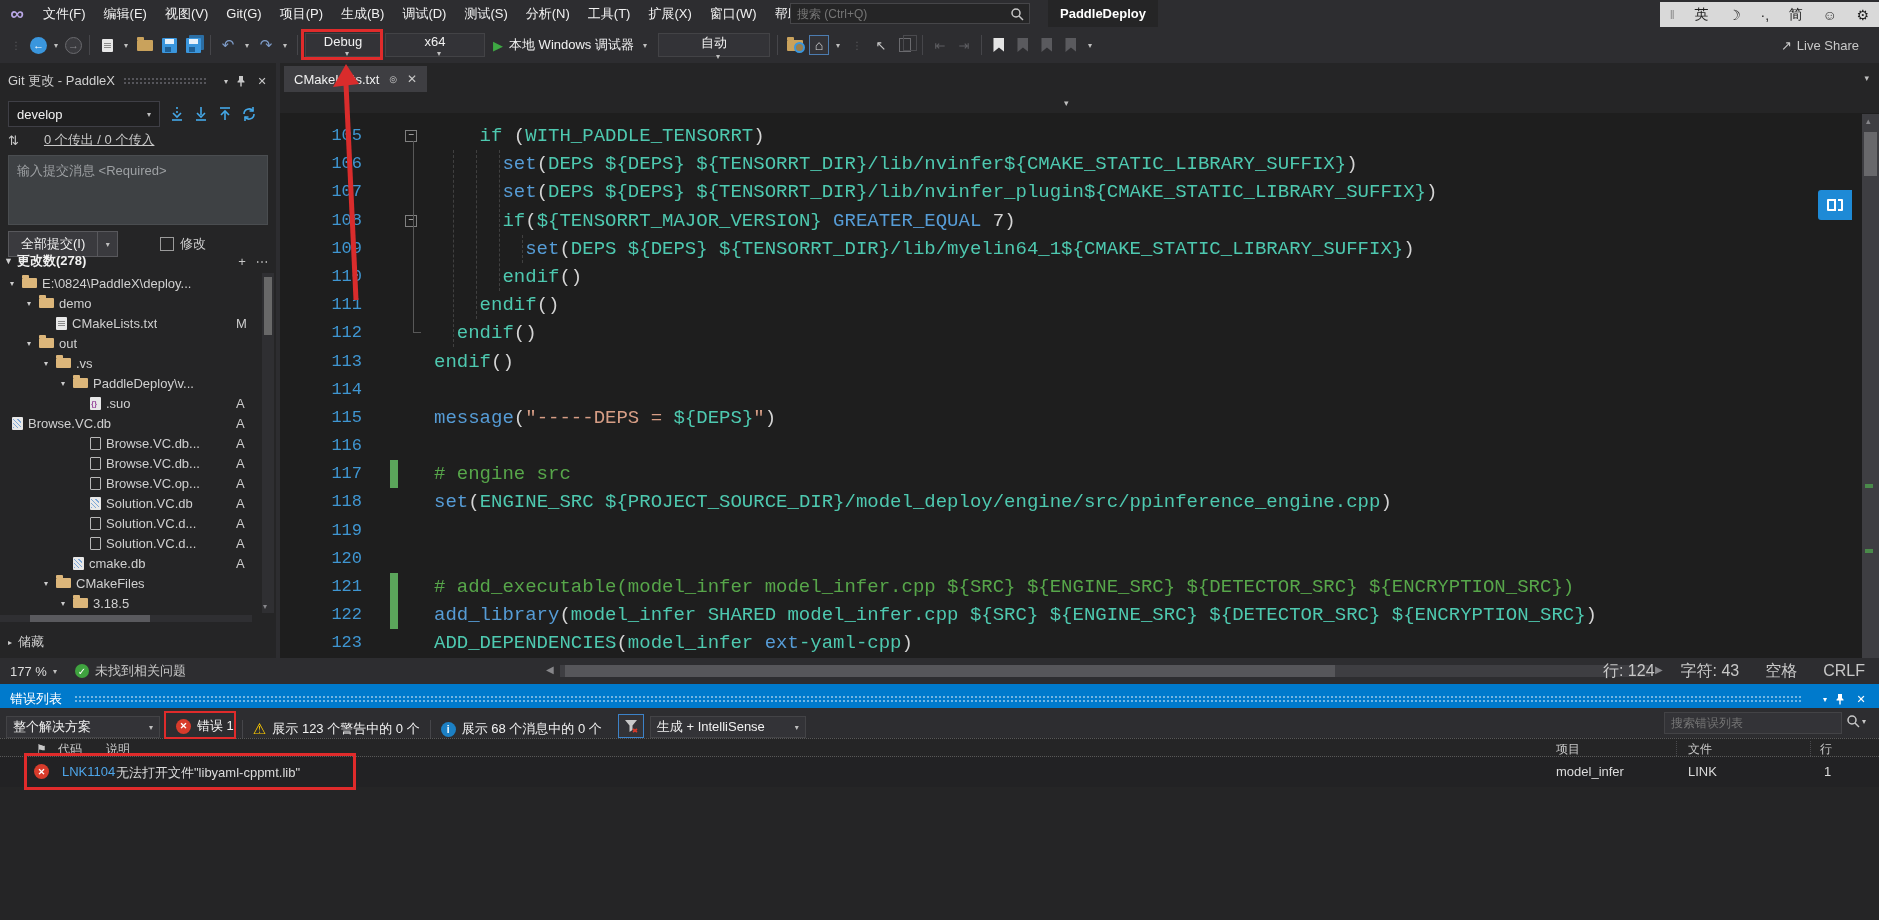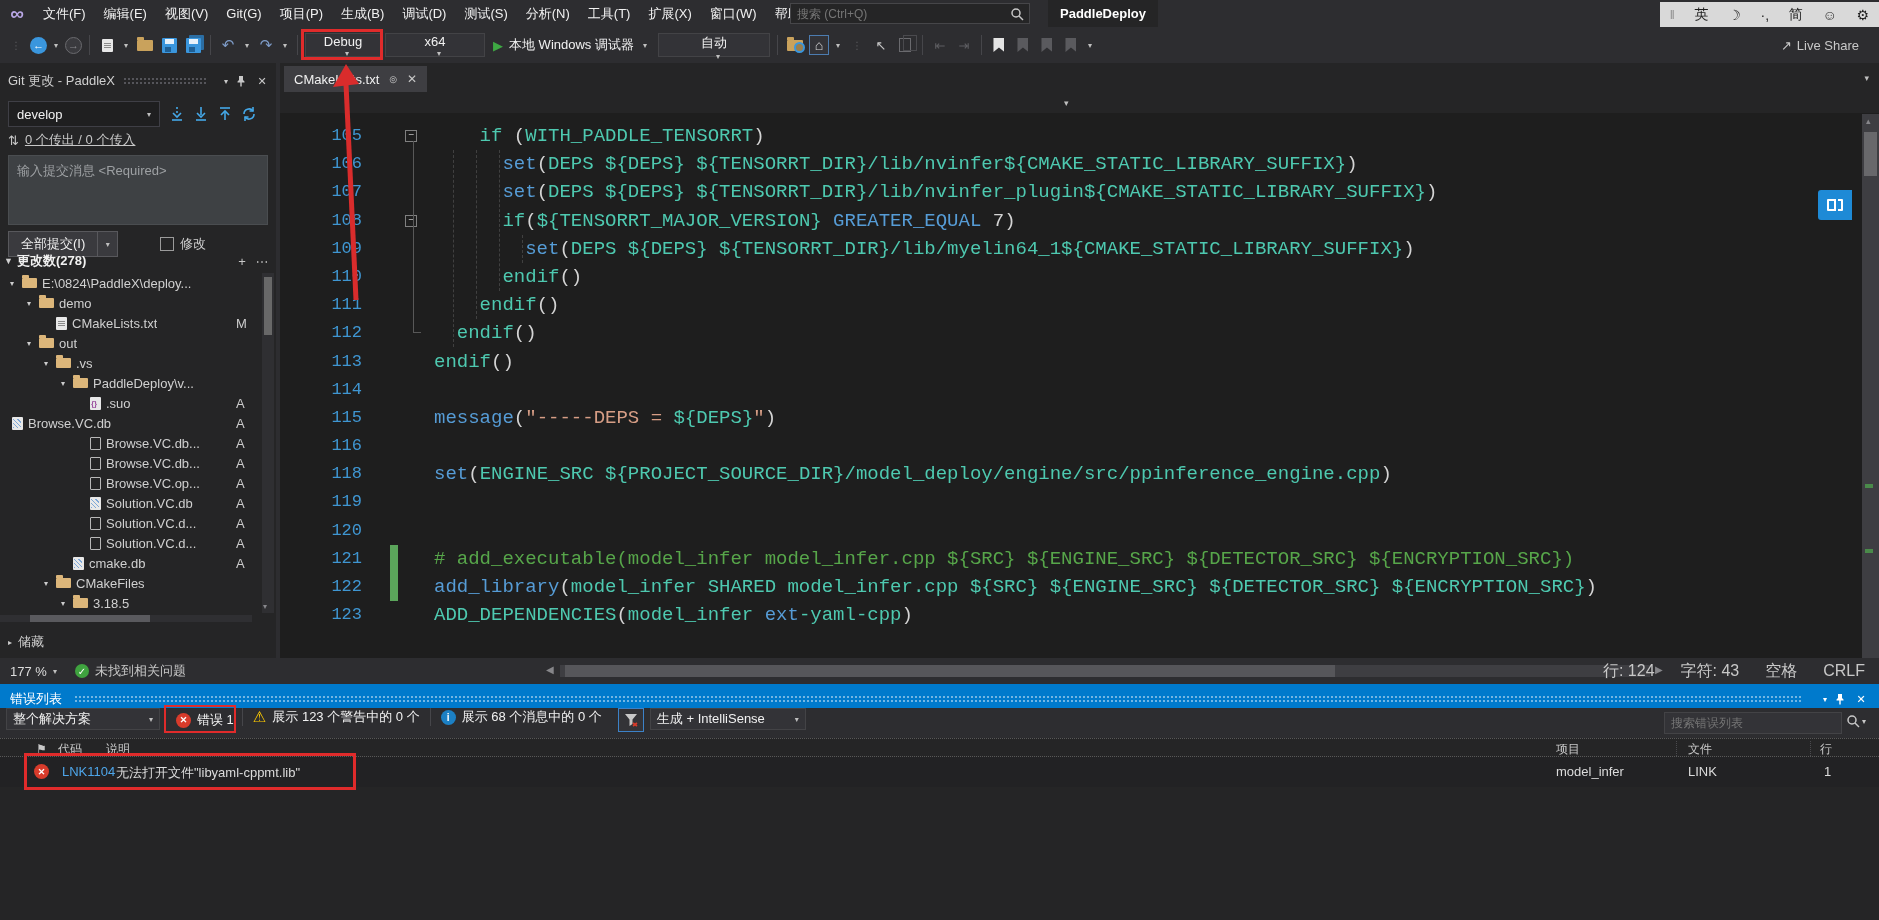--- a/index.html
+++ b/index.html
@@ -56,21 +56,21 @@
 
   
   #git-panel { left:0; top:63px; width:278px; height:595px; background:#252526; border-right:2px solid #2D2D30; font-size:13px; }
   #gp-title { position:absolute; left:0; top:6px; width:278px; height:24px; display:flex; align-items:center; padding:0 8px; color:#D0D0D0; }
   #gp-title .dots { flex:1; height:8px; margin:0 8px; background-image:radial-gradient(#55555A 1px, transparent 1px); background-size:4px 4px; }
   .wico { width:16px; text-align:center; color:#C8C8C8; font-size:11px; margin-left:2px; }
   #gp-branch { position:absolute; left:8px; top:38px; width:152px; height:26px; background:#1F1F20; border:1px solid #3F3F46; display:flex; align-items:center; padding:0 8px; color:#F1F1F1; }
   #gp-branch .dd { margin-left:auto; font-size:8px; color:#BFBFBF; }
   .git-act { position:absolute; top:40px; width:22px; height:22px; display:flex; align-items:center; justify-content:center; }
   #gp-sync { position:absolute; left:8px; top:68px; color:#C8C8C8; display:flex; gap:6px; align-items:center; }
-  #gp-sync a { color:#C8C8C8; text-decoration:underline; }
+  #gp-sync a { color:#C8C8C8; text-decoration:underline;margin-left:19px; }
   #gp-commitbox { position:absolute; left:8px; top:92px; width:260px; height:70px; background:#3E4144; border:1px solid #4A4D50; }
   #gp-commitbox textarea { width:100%; height:100%; background:transparent; border:none; resize:none; outline:none; font-family:"Liberation Sans",sans-serif; font-size:13px; color:#D0D0D0; padding:6px 8px; }
   #gp-commitbox textarea::placeholder { color:#9DA0A3; }
   #gp-commitbtn { position:absolute; left:8px; top:168px; height:26px; display:flex; }
   #btn-commit-all { height:26px; background:#3A3A3E; border:1px solid #58585C; color:#F1F1F1; font-size:13px; padding:0 12px; font-family:"Liberation Sans",sans-serif; }
   #btn-commit-dd { width:20px; height:26px; background:#3A3A3E; border:1px solid #58585C; border-left:none; color:#BFBFBF; font-size:8px; }
   #gp-amend { position:absolute; left:160px; top:172px; display:flex; align-items:center; gap:6px; color:#D0D0D0; }
   #gp-amend .cb { width:14px; height:14px; border:1px solid #9B9B9B; background:transparent; }
   #gp-changes-hdr { position:absolute; left:4px; top:188px; width:266px; height:20px; display:flex; align-items:center; gap:4px; color:#F1F1F1; font-weight:bold; }
   #gp-changes-hdr .tri { font-size:9px; color:#D0D0D0; font-weight:normal; }
@@ -137,21 +137,21 @@
   .cir-ok { width:14px; height:14px; border-radius:50%; background:#3FA33F; color:#fff; font-size:10px; display:inline-flex; align-items:center; justify-content:center; }
   #ed-hscroll { position:absolute; left:560px; top:665px; width:1090px; height:12px; background:#3E3E42; }
   #ed-hscroll .thumb { position:absolute; left:5px; top:0; width:770px; height:12px; background:#56565A; }
   .hs-arr { position:absolute; top:664px; color:#86868A; font-size:10px; }
   #ed-pos { position:absolute; right:14px; top:658px; height:26px; display:flex; gap:26px; align-items:center; color:#C8C8C8; }
 
   
   #errpanel { left:0; top:684px; width:1879px; height:236px; background:#252526; }
   #err-title { position:absolute; left:0; top:0; width:1879px; height:30px; background:#007ACC; display:flex; align-items:center; padding:0 10px; color:#FFF; font-size:13px; }
   #err-title .dots { flex:1; height:8px; margin:0 12px; background-image:radial-gradient(rgba(255,255,255,.45) 1px, transparent 1px); background-size:4px 4px; }
-  #err-toolbar { position:absolute; left:0; top:24px; width:1879px; height:30px; background:#2D2D30; display:flex; align-items:flex-start; font-size:13px; }
+  #err-toolbar { position:absolute; left:0; top:24px; width:1879px; height:30px; background:#2D2D30; display:flex; align-items:flex-end; font-size:13px; }
   .err-combo { height:22px; background:#333337; border:1px solid #434346; display:flex; align-items:center; padding:0 6px; color:#F1F1F1; }
   .err-combo .dd { font-size:8px; color:#BFBFBF; margin-left:8px; }
   #err-scope { width:154px; margin-left:6px; }
   #btn-errors { position:relative; height:24px; display:flex; align-items:center; gap:6px; padding:0 8px; margin-left:8px; color:#F1F1F1; }
   .cir-err { width:15px; height:15px; border-radius:50%; background:#D83B2B; color:#fff; font-size:9px; display:inline-flex; align-items:center; justify-content:center; font-weight:bold; }
   .cir-info { width:15px; height:15px; border-radius:50%; background:#1C80C4; color:#fff; font-size:10px; font-weight:bold; display:inline-flex; align-items:center; justify-content:center; }
   .warn-tri { color:#FC0; font-size:15px; }
   .err-group { display:flex; align-items:center; gap:6px; padding:0 10px; color:#F1F1F1; }
   .vsep { width:1px; height:18px; background:#46464A; }
   #btn-filter { width:26px; height:24px; border:1px solid #3C82C8; background:#333337; display:flex; align-items:center; justify-content:center; margin:0 6px; }
@@ -533,20 +533,26 @@
           <span class="foldcol"></span>
           <span class="txt"><span class="tk-kw">message</span><span class="tk-pl">(</span><span class="tk-str">"-----DEPS = </span><span class="tk-id">${DEPS}</span><span class="tk-str">"</span><span class="tk-pl">)</span></span>
         </div>
         <div class="code-line">
           <span class="num">116</span>
           <span class="barcol"></span>
           <span class="foldcol"></span>
           <span class="txt"></span>
         </div>
         <div class="code-line">
+          <span class="num">117</span>
+          <span class="barcol on"></span>
+          <span class="foldcol"></span>
+          <span class="txt"><span class="tk-com"># engine src</span></span>
+        </div>
+        <div class="code-line">
           <span class="num">118</span>
           <span class="barcol"></span>
           <span class="foldcol"></span>
           <span class="txt"><span class="tk-kw">set</span><span class="tk-pl">(</span><span class="tk-id">ENGINE_SRC ${PROJECT_SOURCE_DIR}/model_deploy/engine/src/ppinference_engine.cpp</span><span class="tk-pl">)</span></span>
         </div>
         <div class="code-line">
           <span class="num">119</span>
           <span class="barcol"></span>
           <span class="foldcol"></span>
           <span class="txt"></span>

